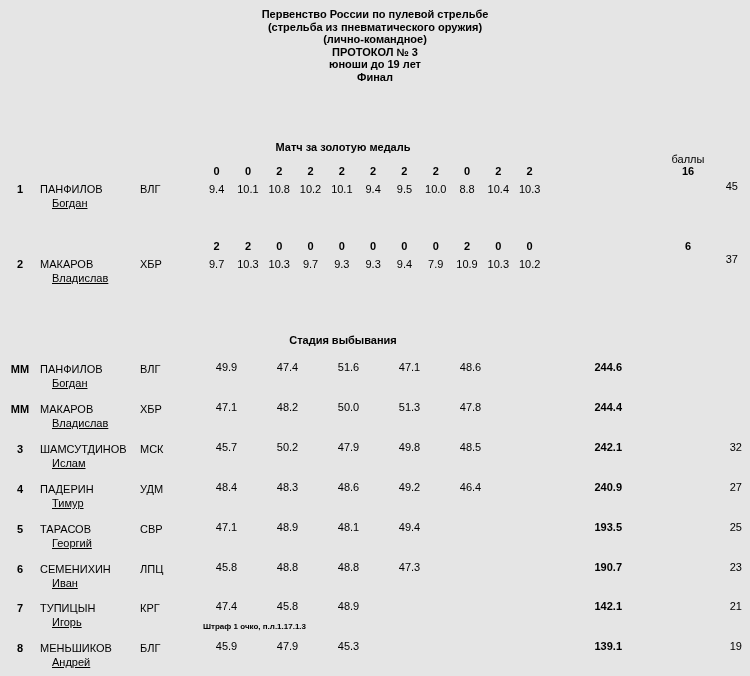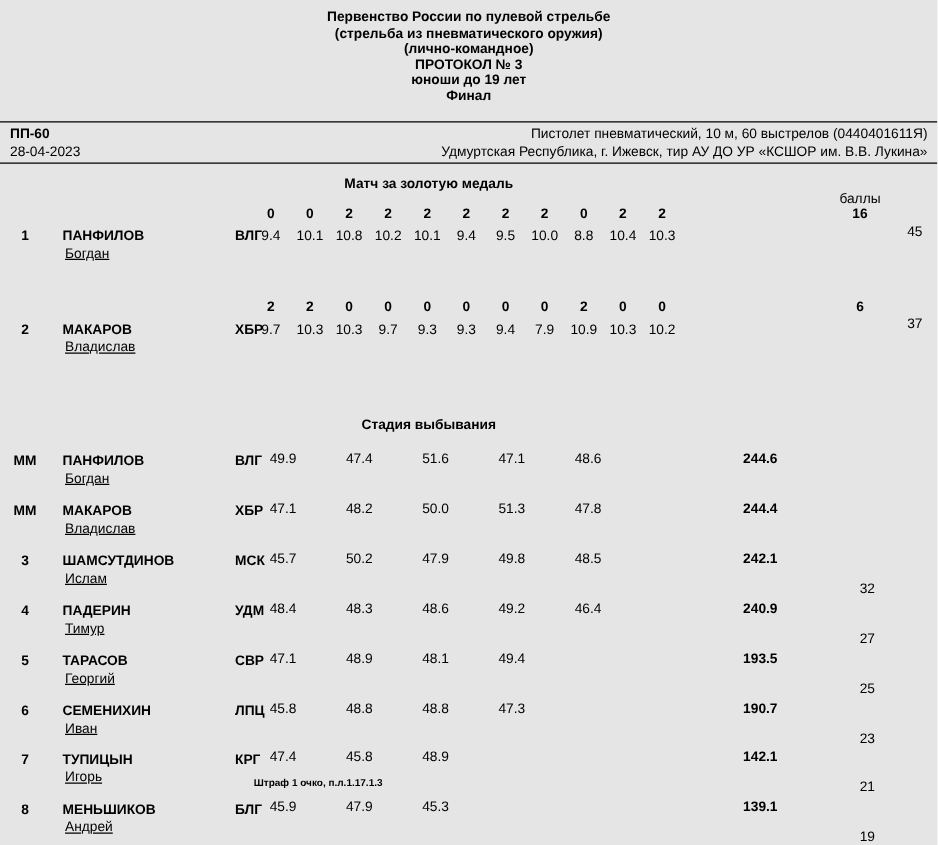--- a/index.html
+++ b/index.html
@@ -6,59 +6,49 @@
   body{width:750px;height:676px;font-family:"Liberation Sans","DejaVu Sans",sans-serif;color:#000;font-size:11px;}
   .page{position:relative;width:750px;height:676px;background:#e5e5e5;overflow:hidden;}
   .b{font-weight:bold;}
   .doc-header{position:absolute;top:8px;left:0;width:750px;text-align:center;font-weight:bold;font-size:11px;line-height:12.5px;}
   .info{position:absolute;top:97px;left:0;width:750px;height:34px;border-top:1px solid #000;border-bottom:1px solid #000;box-sizing:border-box;}
   .info-left{position:absolute;left:8px;top:2px;line-height:15px;}
   .info-right{position:absolute;right:8px;top:2px;text-align:right;line-height:15px;}
   .sec-title{position:absolute;left:0;width:686px;text-align:center;font-weight:bold;}
   .row,.erow{position:absolute;left:0;width:750px;height:0;}
   .rank{position:absolute;left:4px;width:32px;text-align:center;font-weight:bold;}
-  .surname{position:absolute;left:50px;font-weight:bold;white-space:nowrap;}
+  .surname{position:absolute;left:40px;font-weight:normal;white-space:nowrap;}
   .firstname{position:absolute;left:52px;white-space:nowrap;text-decoration:underline;}
-  .club{position:absolute;left:140px;font-weight:bold;margin-left:48px;}
+  .club{position:absolute;left:140px;font-weight:normal;}
   .shots{position:absolute;left:201px;top:0;display:flex;}
   .shots span{width:31.3px;text-align:center;flex:none;}
   .shots.pts span{font-weight:bold;}
   .series{position:absolute;left:196px;top:0;display:flex;}
   .series span{width:61px;text-align:center;flex:none;}
   .etotal{position:absolute;left:560px;width:62px;text-align:right;font-weight:bold;}
-  .epoints{position:absolute;left:652px;width:48px;text-align:right;margin-top:24px;}
+  .epoints{position:absolute;left:694px;width:48px;text-align:right;}
   .mpoints{position:absolute;left:660px;width:56px;text-align:center;font-weight:bold;}
   .rpoints{position:absolute;left:690px;width:48px;text-align:right;}
   .points-label{position:absolute;top:153px;left:660px;width:56px;text-align:center;}
   .note{position:absolute;left:203px;font-size:8px;font-weight:bold;white-space:nowrap;}
 </style>
 </head>
 <body>
 
 <div class="page">
 
   <div class="doc-header">
     <div>Первенство России по пулевой стрельбе</div>
     <div>(стрельба из пневматического оружия)</div>
     <div>(лично-командное)</div>
     <div>ПРОТОКОЛ № 3</div>
     <div>юноши до 19 лет</div>
     <div>Финал</div>
   </div>
 
-  <div class="info">
-    <div class="info-left">
-      <div class="b">ПП-60</div>
-      <div>28-04-2023</div>
-    </div>
-    <div class="info-right">
-      <div>Пистолет пневматический, 10 м, 60 выстрелов (0440401611Я)</div>
-      <div>Удмуртская Республика, г. Ижевск, тир АУ ДО УР «КСШОР им. В.В. Лукина»</div>
-    </div>
-  </div>
 
   <div class="sec-title" style="top:141px">Матч за золотую медаль</div>
   <div class="points-label">баллы</div>
 
   <div class="row" style="top:165px">
     <div class="shots pts">
       <span>0</span>
       <span>0</span>
       <span>2</span>
       <span>2</span>

